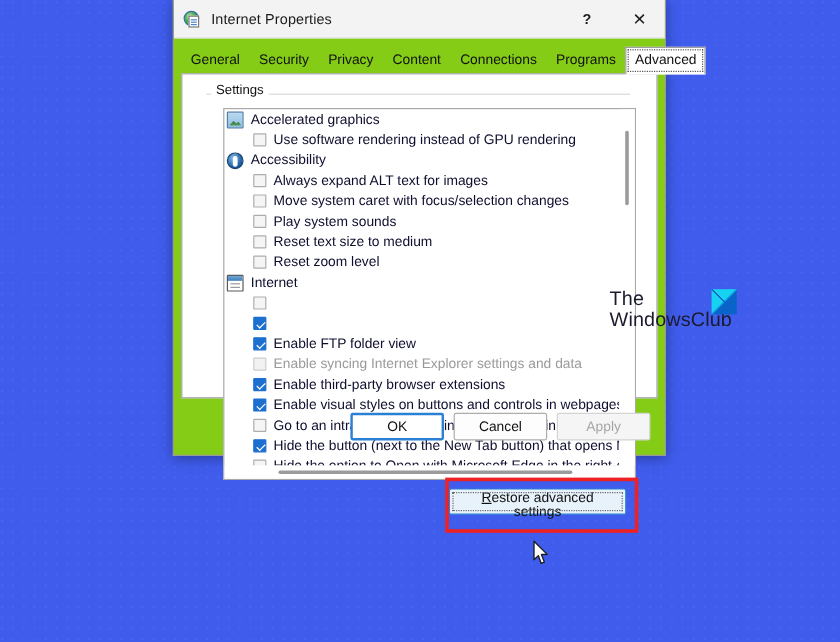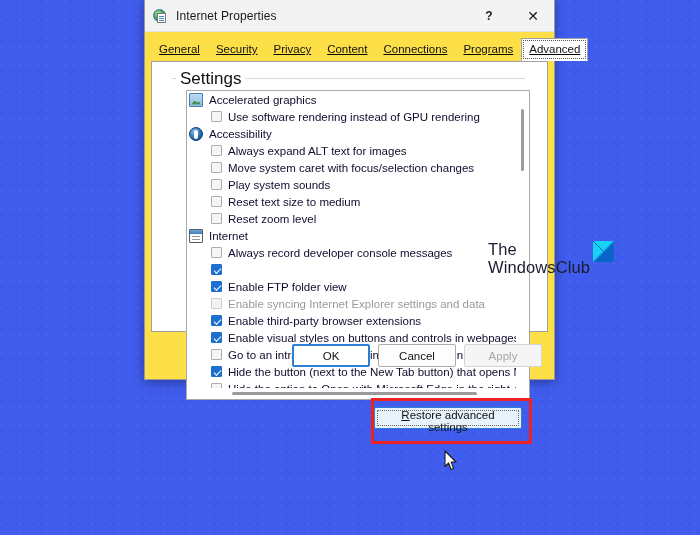--- a/index.html
+++ b/index.html
@@ -25,21 +25,21 @@
     background-size: 9px 9px;
   }
 
   
   #dialog {
     position: absolute;
     left: 144px;
     top: 0px;
     width: 411px;
     height: 380px;
-    background: #fde047;
+    background: #84cc16;
     border: 1px solid #9a9a9a;
     border-top: none;
     box-shadow: 0 2px 10px rgba(0,0,0,0.35);
     box-sizing: border-box;
   }
 
   
   #titlebar {
     position: relative;
     height: 31px;
@@ -73,23 +73,22 @@
   }
   #help-btn { right: 46px; font-weight: bold; font-size: 12px; }
   #close-btn { right: 2px; font-size: 14px; }
 
   
   #tabstrip {
     position: relative;
     height: 24px;
     margin: 6px 6px 0 6px;
     display: flex;
-    align-items: flex-start;
+    align-items: center;
     font-size: 11.5px;
-    text-decoration: underline;
   }
   .tab {
     padding: 3px 7px 4px 7px;
     color: #111;
     border: 1px solid transparent;
     border-bottom: none;
     background: transparent;
     line-height: 14px;
     white-space: nowrap;
   }
@@ -114,21 +113,21 @@
     background: #ffffff;
     border: 1px solid #a0a0a0;
     box-sizing: border-box;
   }
 
   
   #groupbox-label {
     position: absolute;
     left: 24px;
     top: 7px;
-    font-size: 17px;
+    font-size: 11px;
     color: #111;
     background: #fff;
     padding: 0 4px;
     z-index: 2;
     text-align: center;
   }
   #groupbox-line {
     position: absolute;
     left: 20px;
     right: 22px;
@@ -301,20 +300,21 @@
     left: 336px;
     top: 178px;
     width: 130px;
     pointer-events: none;
   }
   #wm-text {
     font-size: 16.5px;
     color: #1b1b2e;
     line-height: 18px;
     letter-spacing: 0.1px;
+    margin-left: 20px;
   }
   #wm-logo {
     position: absolute;
     right: 4px;
     top: 1px;
     width: 21px;
     height: 21px;
     background: linear-gradient(135deg, #17d3f2 0%, #17d3f2 46%, #0a63c9 54%, #0a63c9 100%);
   }
   #wm-logo::after {
@@ -502,21 +502,20 @@
           <div class="row child">
             <span class="cbox"></span>
             <span>Reset zoom level</span>
           </div>
           <div class="row category">
             <span class="cat-icon icon-browse"></span>
             <span>Internet</span>
           </div>
           <div class="row child">
             <span class="cbox"></span>
-            <span>Always record developer console messages</span>
           </div>
           <div class="row child">
             <span class="cbox checked"></span>
           </div>
           <div class="row child">
             <span class="cbox checked"></span>
             <span>Enable FTP folder view</span>
           </div>
           <div class="row child disabled">
             <span class="cbox disabled"></span>

